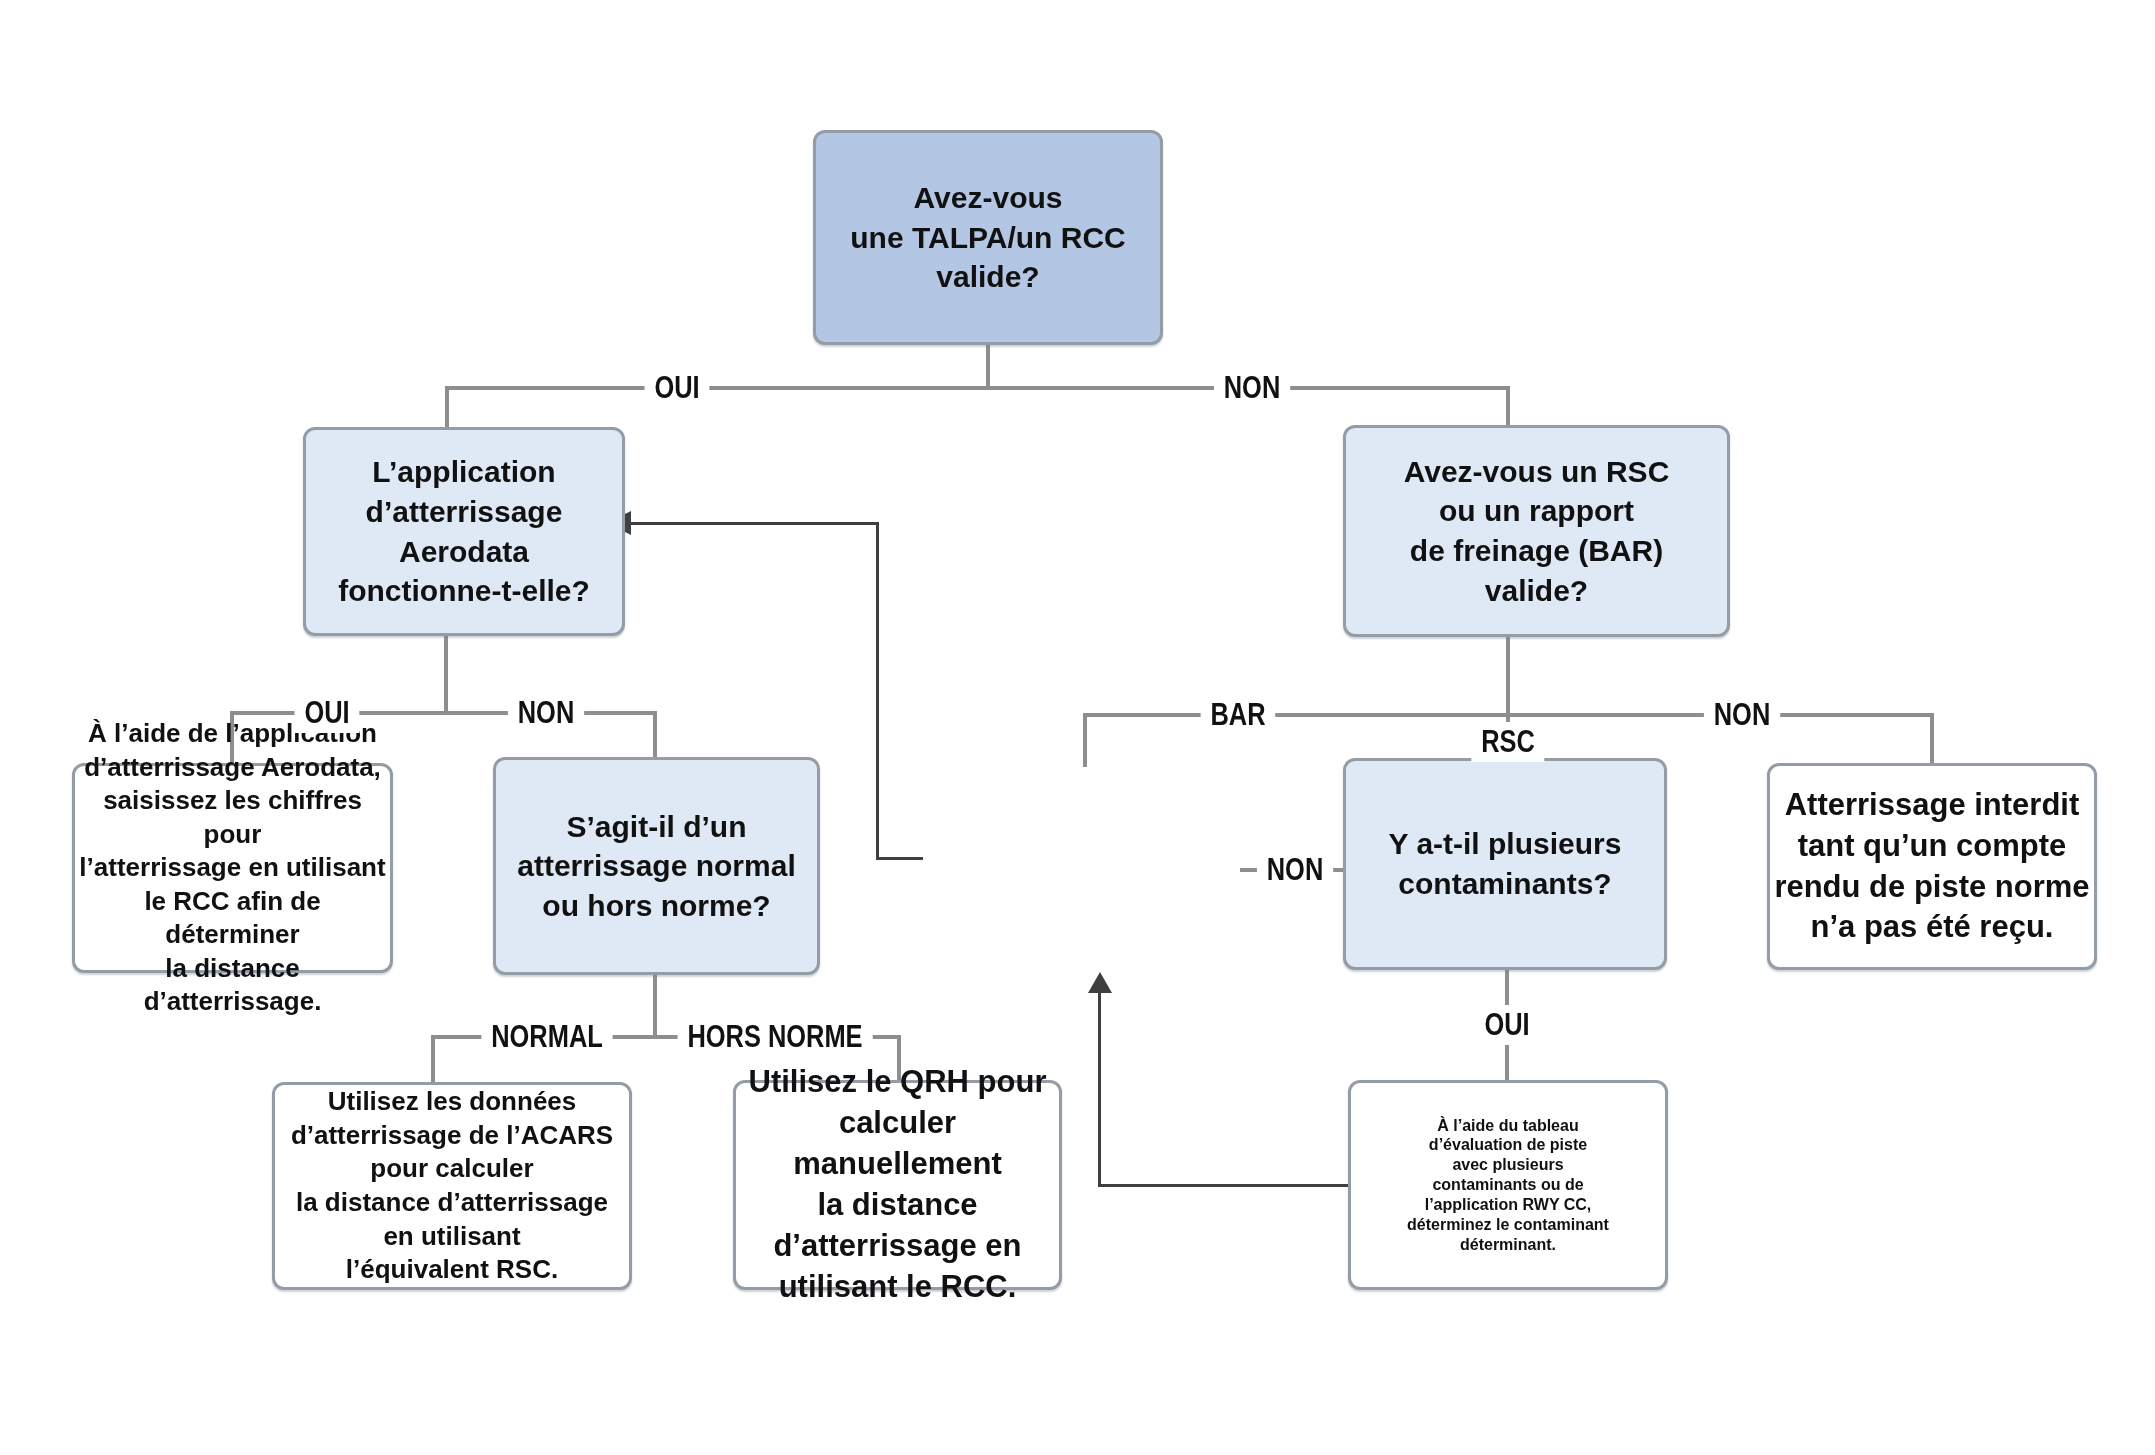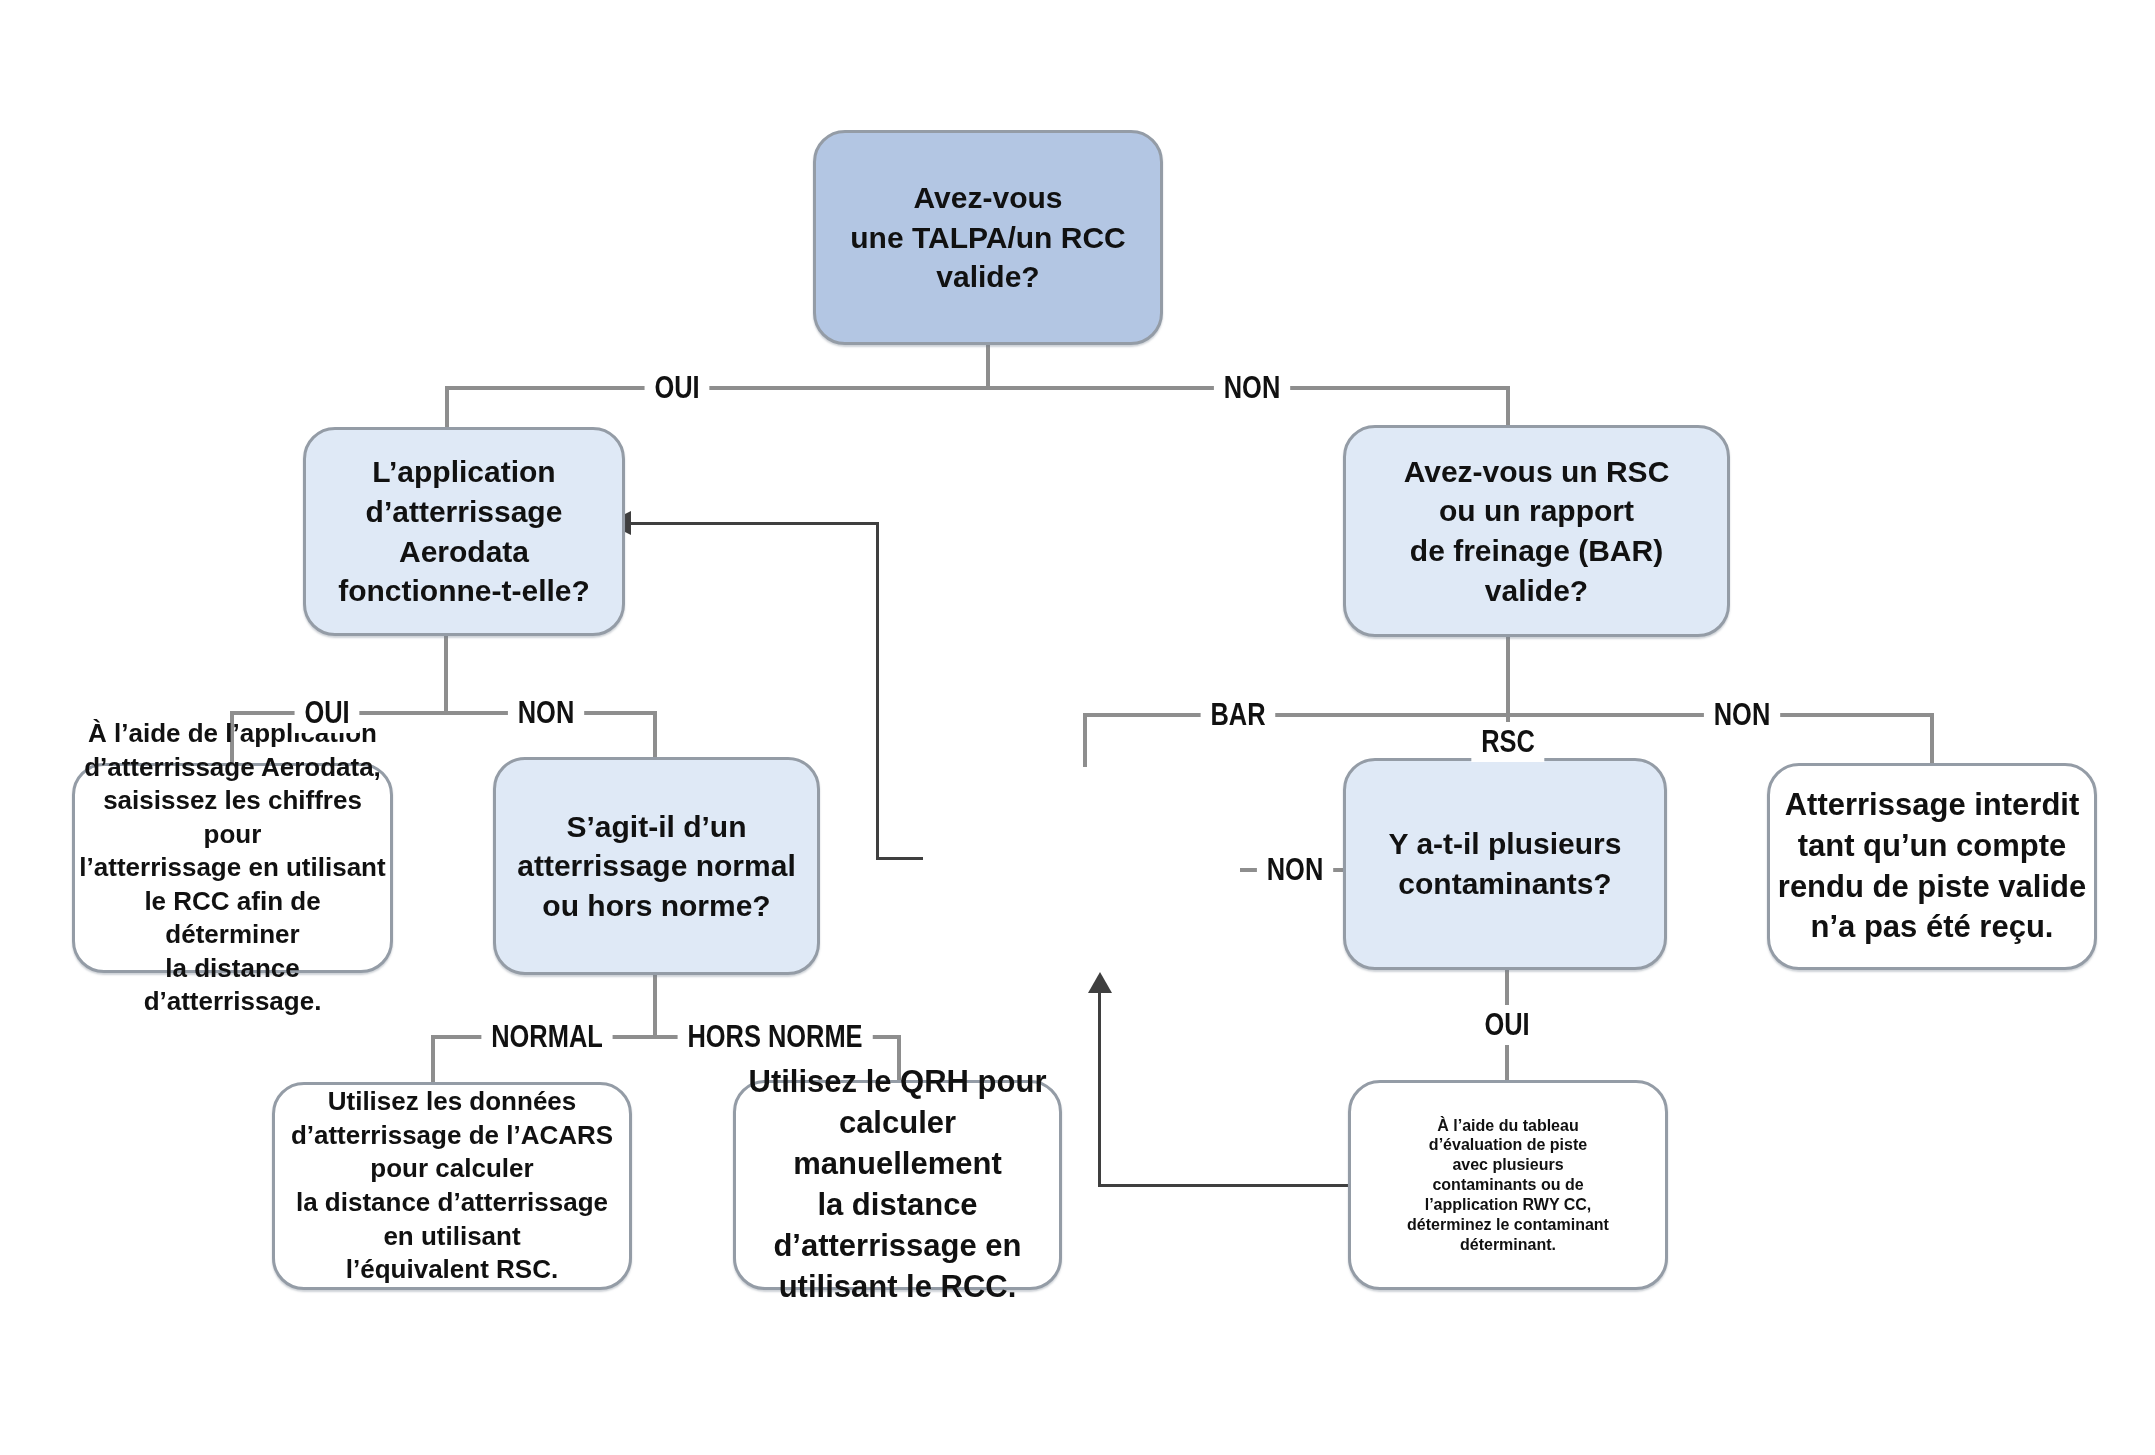--- a/index.html
+++ b/index.html
@@ -22,21 +22,21 @@
   
   .arrow-left{position:absolute;width:0;height:0;
     border-top:12px solid transparent;border-bottom:12px solid transparent;
     border-right:24px solid var(--feedback);}
   .arrow-up{position:absolute;width:0;height:0;
     border-left:12px solid transparent;border-right:12px solid transparent;
     border-bottom:21px solid var(--feedback);}
   
   .box{
     position:absolute;display:flex;align-items:center;justify-content:center;
-    border:3px solid var(--box-border);border-radius:32px;box-sizing:border-box;
+    border:3px solid var(--box-border);border-radius:12px;box-sizing:border-box;
     background:var(--action-fill);box-shadow:0 2px 2px rgba(115,125,140,.35);
     text-align:center;font-weight:bold;
   }
   .box .node-text{white-space:pre-line;display:block;width:100%;}
   .root-node{background:var(--root-fill);}
   .decision{background:var(--decision-fill);}
   .fs30{font-size:30px;line-height:1.32;}
   .fs31{font-size:31px;line-height:1.32;}
   .fs26{font-size:26px;line-height:1.29;}
   .fs24{font-size:16px;line-height:1.24;}
@@ -122,21 +122,21 @@
 
 
   <div class="box decision fs30" style="left:1343px;top:758px;width:324px;height:212px">
     <span class="node-text">Y a-t-il plusieurs
 contaminants?</span>
   </div>
 
   <div class="box fs31" style="left:1767px;top:763px;width:330px;height:207px">
     <span class="node-text">Atterrissage interdit
 tant qu’un compte
-rendu de piste valide
+rendu de piste norme
 n’a pas été reçu.</span>
   </div>
 
   <div class="box fs26" style="left:272px;top:1082px;width:360px;height:208px">
     <span class="node-text">Utilisez les données
 d’atterrissage de l’ACARS
 pour calculer
 la distance d’atterrissage
 en utilisant
 l’équivalent RSC.</span>

